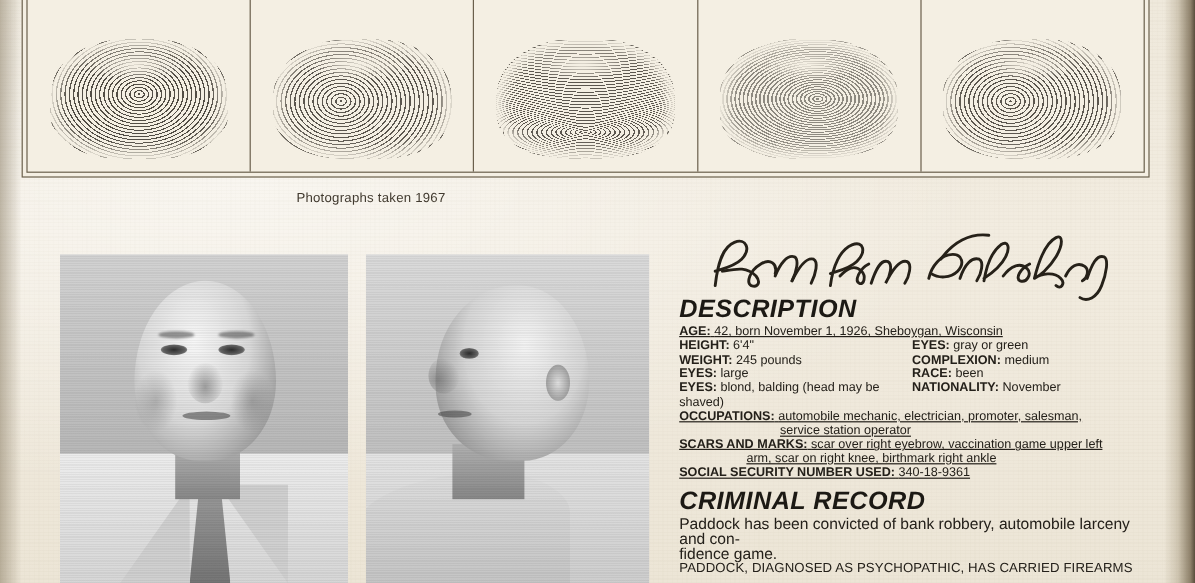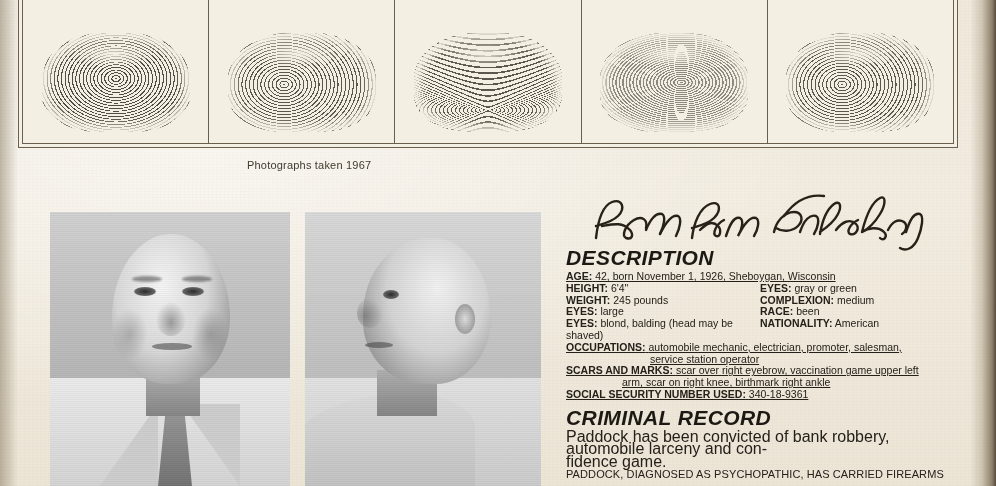--- a/index.html
+++ b/index.html
@@ -323,21 +323,21 @@
   .row2 {
     display: flex;
     font-size: 10.5px;
     line-height: 11.8px;
   }
   .row2 .c1 { width: 194px; }
   .row2 .c2 { width: 206px; }
   .indent1 { padding-left: 56px; }
   .indent2 { padding-left: 84px; }
   .body-line {
-    font-size: 16px;
+    font-size: 13px;
     line-height: 12.4px;
     margin: 0;
   }
   .caution-line {
     font-size: 11px;
     line-height: 13px;
     letter-spacing: .1px;
     margin: 0;
   }
 </style>
@@ -497,21 +497,21 @@
       </div>
     </div>
 
     <div class="row2">
       <div class="c1">
         <span class="lbl">EYES:</span>
         <span>blond, balding (head may be shaved)</span>
       </div>
       <div class="c2">
         <span class="lbl">NATIONALITY:</span>
-        <span>American</span>
+        <span>November</span>
       </div>
     </div>
 
     <div class="line">
       <span class="lbl">OCCUPATIONS:</span>
       <span>automobile mechanic, electrician, promoter, salesman,</span>
     </div>
     <div class="line indent2">service station operator</div>
 
     <div class="line">

